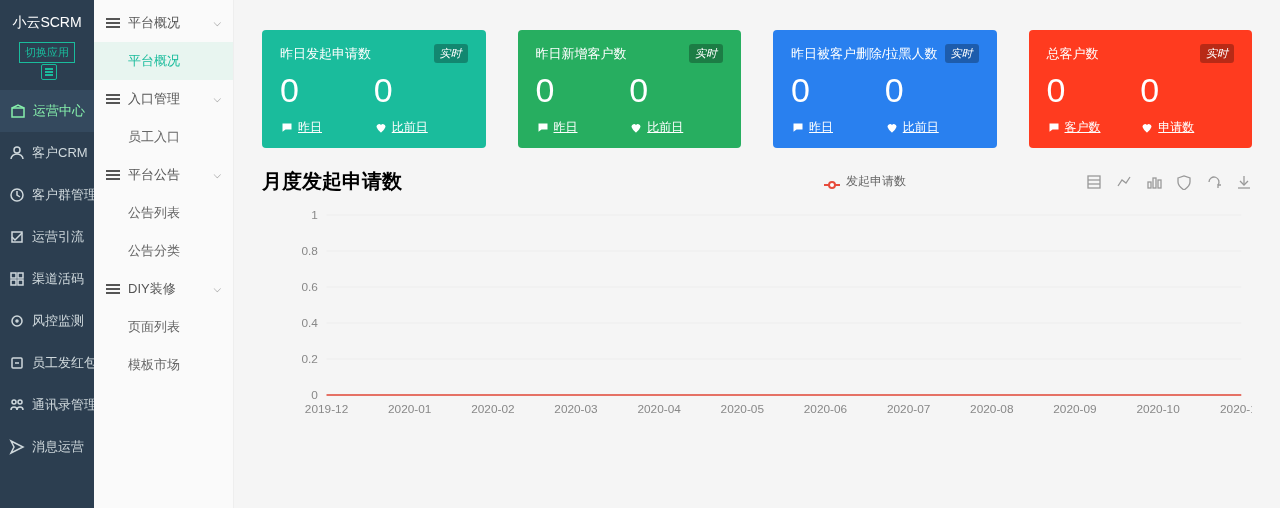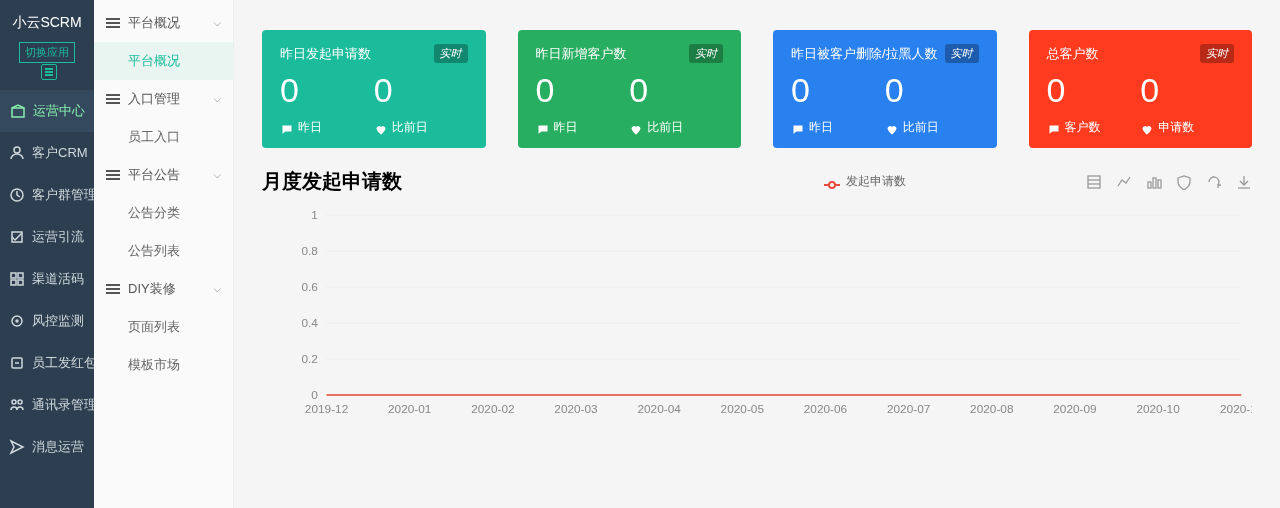--- a/index.html
+++ b/index.html
@@ -36,21 +36,21 @@
 .card.teal { background: #1abc9c; }
 .card.green { background: #27ae60; }
 .card.blue { background: #2980ef; }
 .card.red { background: #ff3b1f; }
 .card-title { font-size: 13px; display:flex; align-items:center; }
 .badge { margin-left:auto; background: rgba(0,0,0,0.28); color:#fff; font-size:11px; padding:2px 6px; border-radius:3px;font-style:italic; }
 .card-row { display:flex; margin-top:10px; }
 .card-col { flex:1; }
 .big { font-size: 34px; font-weight: 300; line-height:1; }
 .card-foot { display:flex; margin-top:12px; font-size:12px; }
-.card-foot .f { flex:1; display:flex; align-items:flex-end; gap:4px; }
+.card-foot .f { flex:1; display:flex; align-items:center; gap:4px;text-decoration:underline; }
 .mini-icon { width:14px; height:12px; display:inline-block; }
 .mini-icon.bubble svg, .mini-icon.heart svg { width:14px; height:12px; fill:currentColor; }
 
 
 .panel { margin-top: 20px; }
 .panel-head { display:flex; align-items:center; }
 .panel-title { font-size: 20px; font-weight:700; color:#000000; }
 .legend { margin-left:auto; display:flex; align-items:flex-end; gap:6px; font-size:12px; color:#666; margin-right: 180px; }
 .legend .dot { width:16px; height:10px; position:relative; }
 .legend .dot::before { content:""; position:absolute; left:0; right:0; top:4px; height:2px; background:#e74c3c; }
@@ -176,22 +176,22 @@
         <span class="list-icon"></span>
         <span>入口管理</span>
         <span class="chev">⌵</span>
       </div>
       <div class="sub-item">员工入口</div>
       <div class="group-header">
         <span class="list-icon"></span>
         <span>平台公告</span>
         <span class="chev">⌵</span>
       </div>
+      <div class="sub-item">公告列表</div>
       <div class="sub-item">公告分类</div>
-      <div class="sub-item">公告列表</div>
       <div class="group-header">
         <span class="list-icon"></span>
         <span>DIY装修</span>
         <span class="chev">⌵</span>
       </div>
       <div class="sub-item">页面列表</div>
       <div class="sub-item">模板市场</div>
     </div>
 
   <div class="main">

